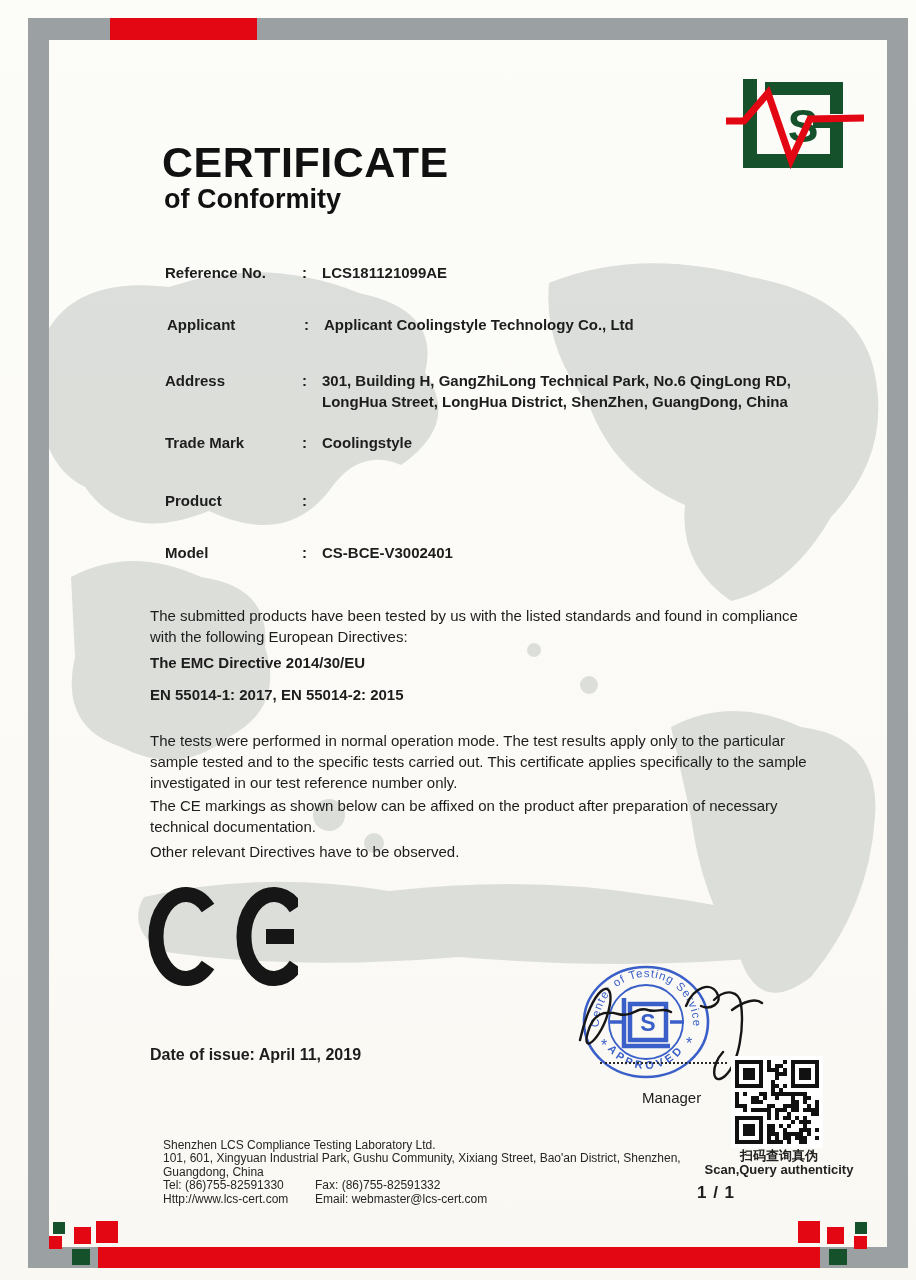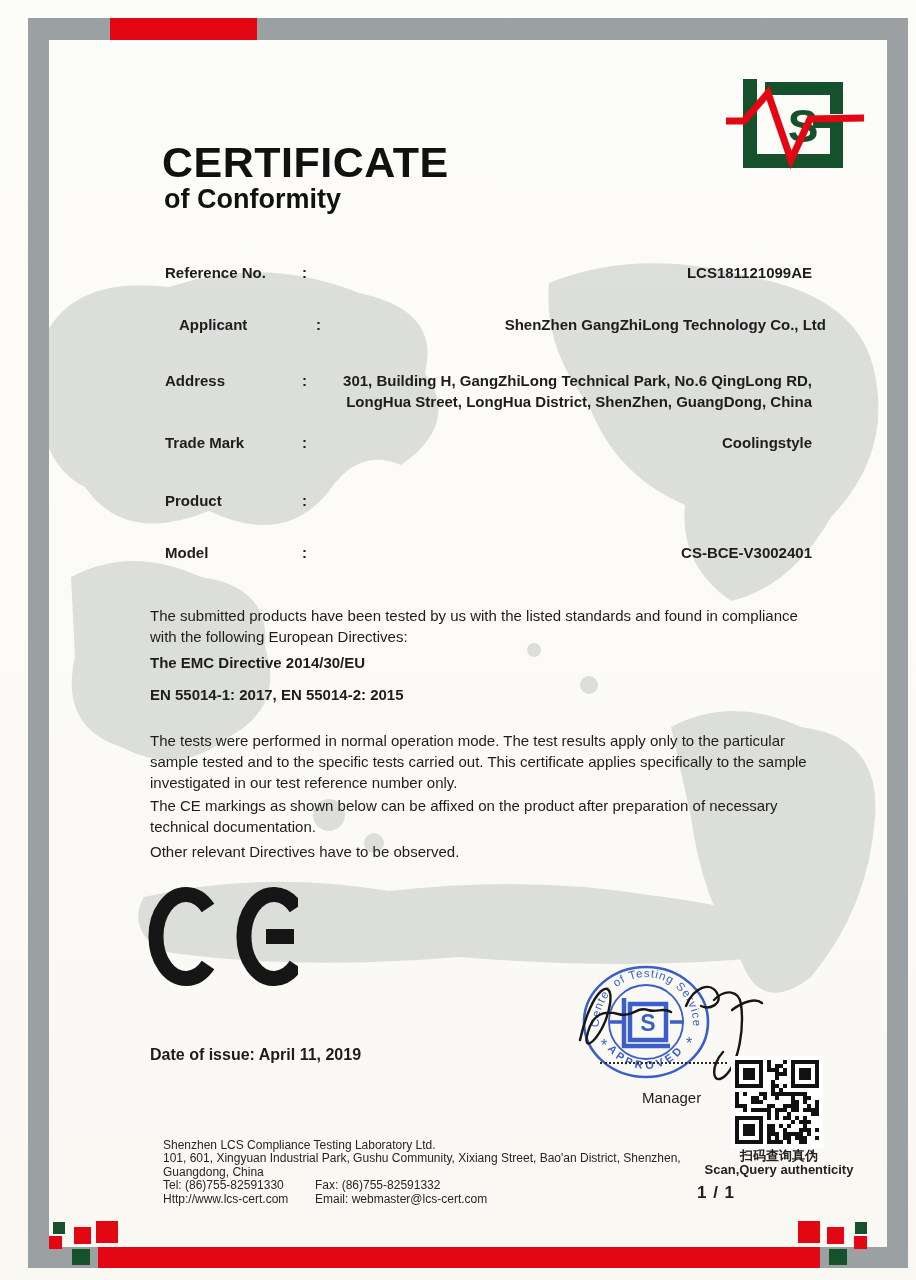--- a/index.html
+++ b/index.html
@@ -24,21 +24,21 @@
   .redsq{background:var(--accent-red);z-index:5;}
   
   .map{z-index:0;opacity:.85;}
   
   .z1{z-index:1;}
   .title{font-size:43px;font-weight:bold;letter-spacing:.5px;color:#111;}
   .subtitle{font-size:27px;font-weight:bold;color:#111;text-align:center;}
   .field{display:flex;font-size:15px;font-weight:bold;line-height:21px;margin-left:15px;}
   .field .lbl{width:137px;flex:0 0 137px;}
   .field .colon{width:20px;flex:0 0 20px;}
-  .field .val{width:490px;white-space:pre-line;text-align:right;}
+  .field .val{width:490px;white-space:pre-line;}
   .para{font-size:15px;line-height:21px;white-space:pre-line;width:690px;}
   .bold{font-weight:bold;}
   .date{font-size:16px;font-weight:bold;}
   .dotline{border-bottom:2px dotted #2a2a2a;height:0;z-index:6;}
   .manager{font-size:15px;color:#1c1c1c;z-index:6;margin-top:20px;}
   .qrbox{background:#fff;padding:3px;z-index:6;}
   .qrcap{font-size:13px;font-weight:bold;text-align:center;color:#222;z-index:6;}
   .pagenum{font-size:17px;font-weight:bold;letter-spacing:1px;}
   .footer{font-size:12px;line-height:13.4px;color:#262626;}
   .footer .row{white-space:pre-line;}
@@ -101,24 +101,24 @@
   </div>
 
   <div class="abs z1 title" style="left:162px;top:138px">CERTIFICATE</div>
   <div class="abs z1 subtitle" style="left:164px;top:184px">of Conformity</div>
 
   <div class="abs z1 field" style="left:150px;top:262px">
     <span class="lbl">Reference No.</span>
     <span class="colon">:</span>
     <span class="val">LCS181121099AE</span>
   </div>
-  <div class="abs z1 field" style="left:164px;top:314px">
+  <div class="abs z1 field" style="left:152px;top:314px">
     <span class="lbl">Applicant</span>
     <span class="colon">:</span>
-    <span class="val">ShenZhen GangZhiLong Technology Co., Ltd</span>
+    <span class="val">Applicant Coolingstyle Technology Co., Ltd</span>
   </div>
   <div class="abs z1 field" style="left:150px;top:370px">
     <span class="lbl">Address</span>
     <span class="colon">:</span>
     <span class="val">301, Building H, GangZhiLong Technical Park, No.6 QingLong RD,
 LongHua Street, LongHua District, ShenZhen, GuangDong, China</span>
   </div>
   <div class="abs z1 field" style="left:150px;top:432px">
     <span class="lbl">Trade Mark</span>
     <span class="colon">:</span>

